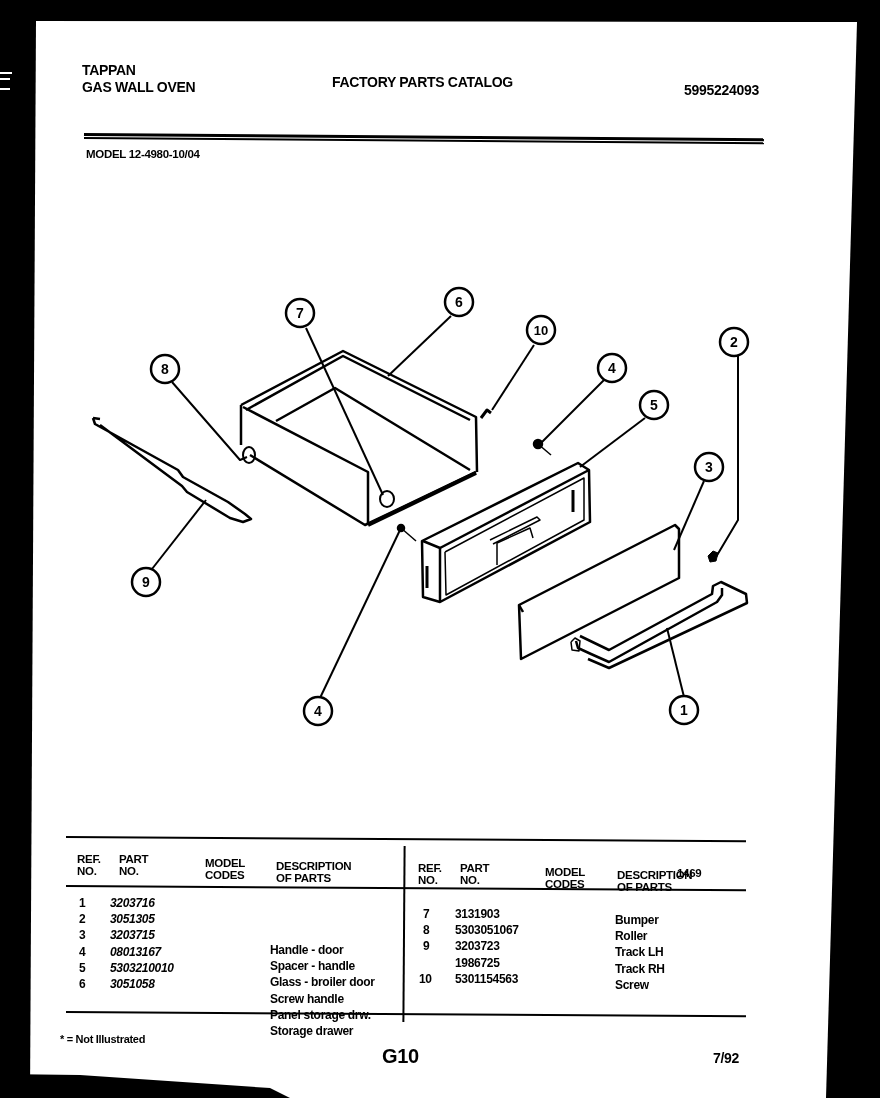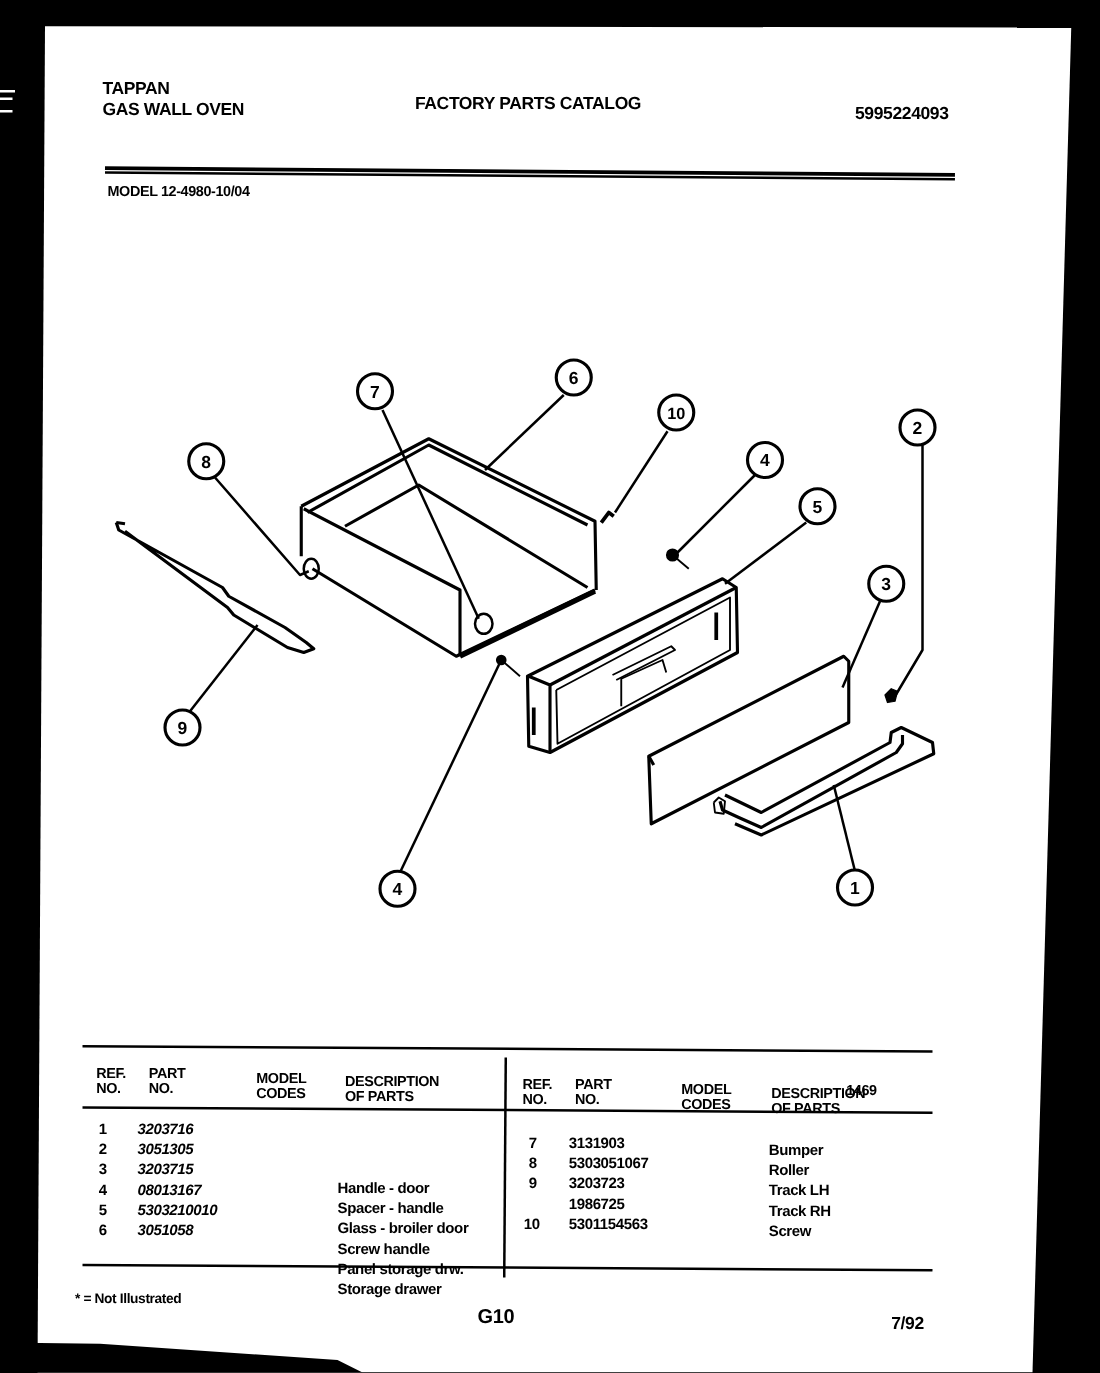--- a/index.html
+++ b/index.html
@@ -240,15 +240,15 @@
     <div class="txt cell col" style="left:615px;top:912px;">
       <div>Bumper</div>
         <div>Roller</div>
         <div>Track LH</div>
         <div>Track RH</div>
         <div>Screw</div>
     </div>
   </div>
 
   <div class="txt" style="left:60px;top:1033px;font-size:11px;">* = Not Illustrated</div>
-  <div class="txt" style="left:382px;top:1045px;font-size:16px;">G10</div>
+  <div class="txt" style="left:382px;top:1045px;font-size:20px;">G10</div>
   <div class="txt" style="left:713px;top:1050px;font-size:14px;">7/92</div>
 </div>
 
 </body></html>

